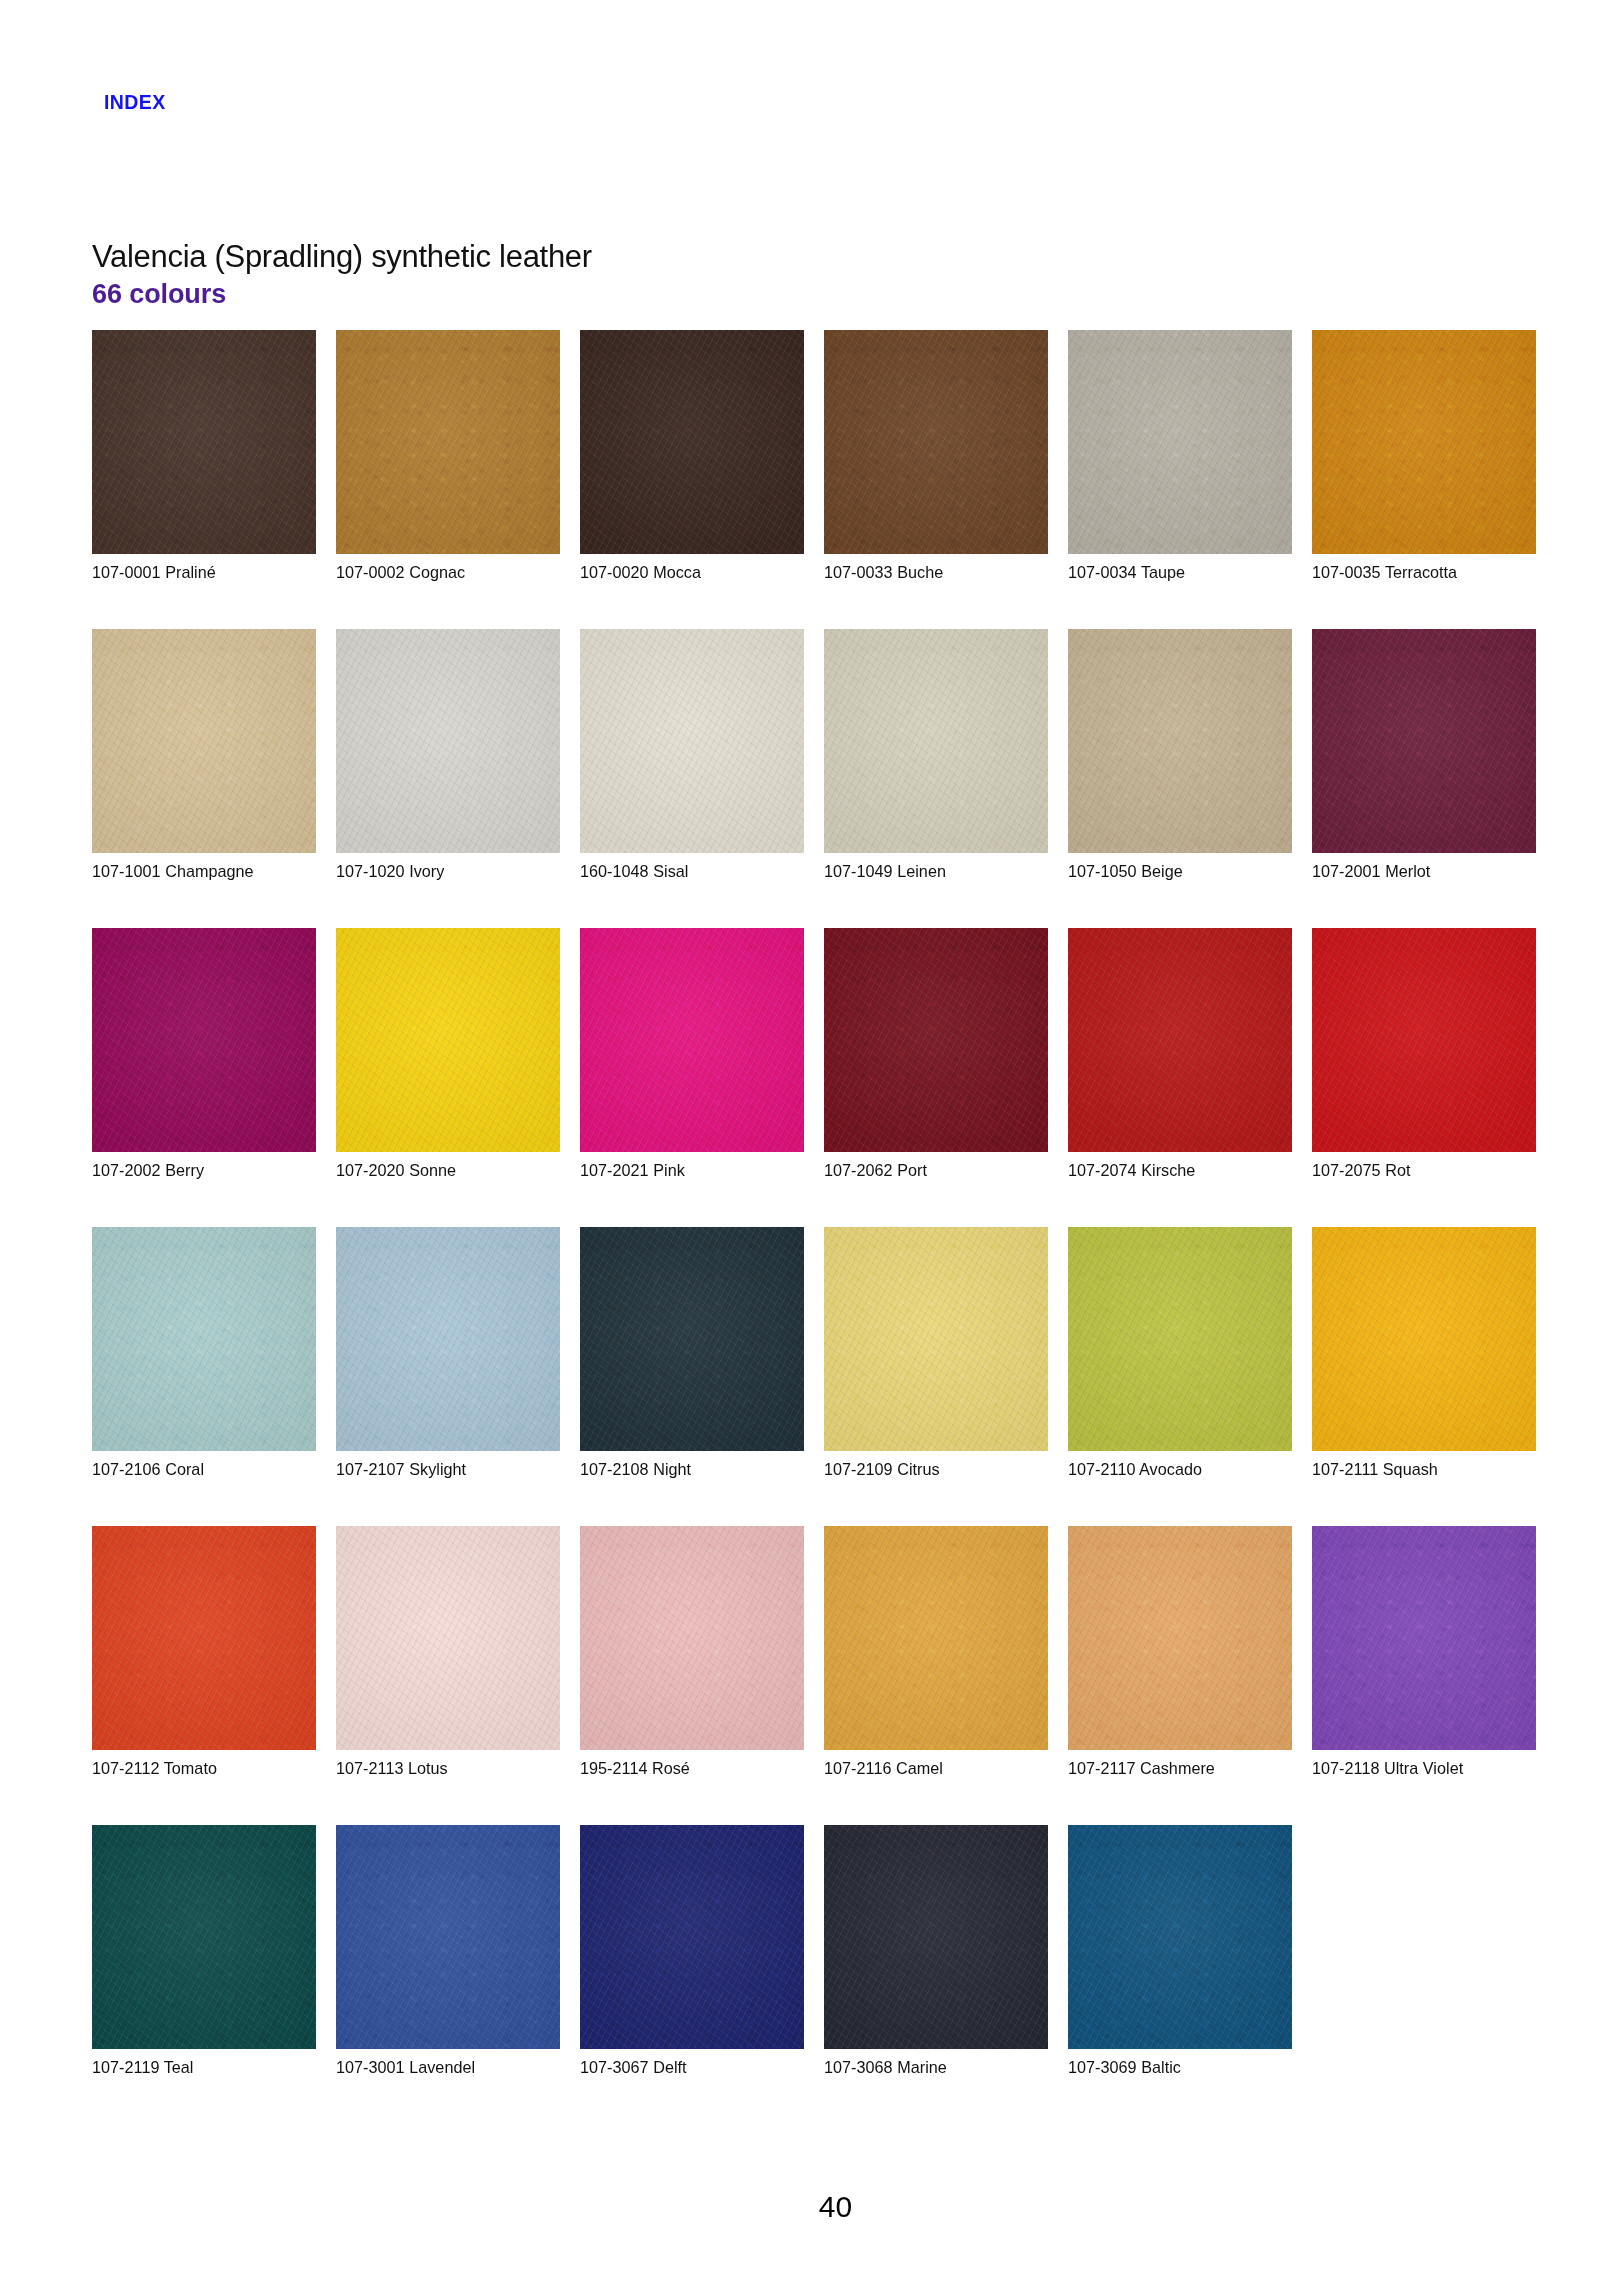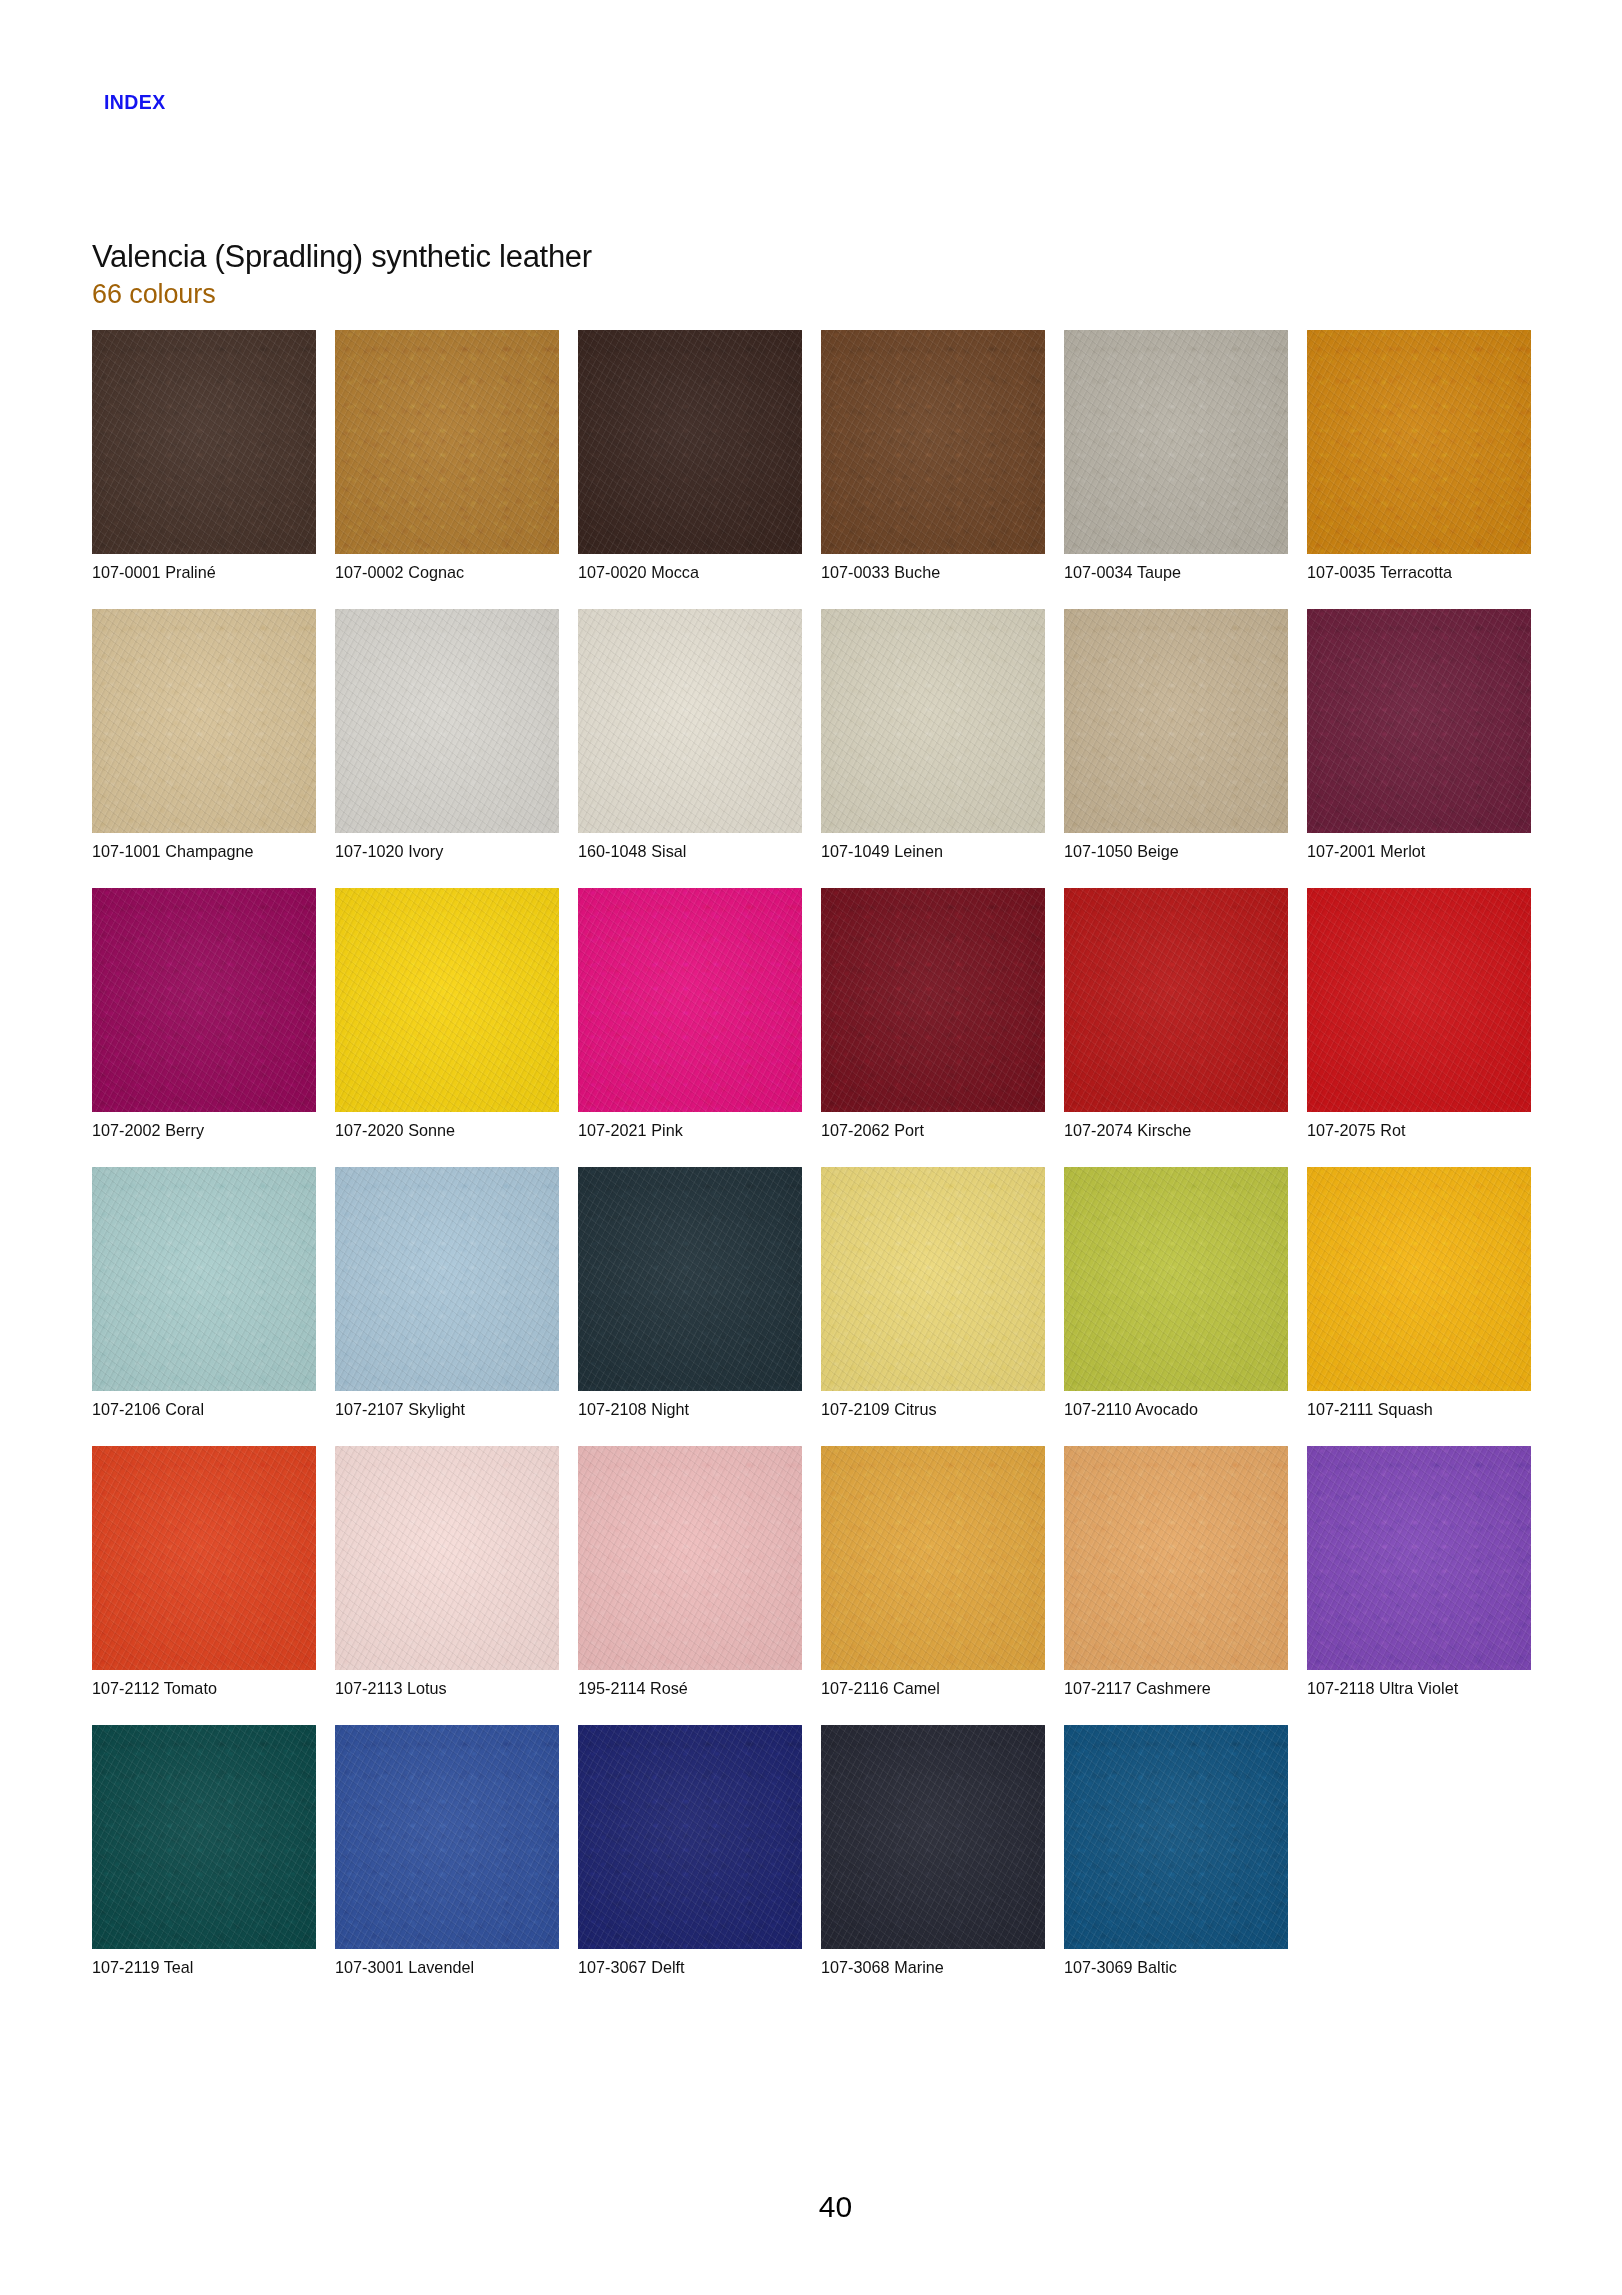--- a/index.html
+++ b/index.html
@@ -45,38 +45,39 @@
   .catalog-title {
     font-size: 31px;
     font-weight: normal;
     letter-spacing: -0.3px;
     line-height: 1.12;
     margin: 0;
     color: #111111;
   }
   .catalog-subtitle {
     font-size: 27px;
-    font-weight: normal;
+    font-weight: bold;
     letter-spacing: -0.1px;
     line-height: 1.18;
     margin: 3.9px 0 0 0;
-    color: #a16207;
+    color: #4c1d95;
   }
 
   
   .swatch-grid {
     position: absolute;
     left: 92px;
     top: 330px;
     width: 1440px;
     display: grid;
     grid-template-columns: repeat(6, 224px);
     grid-auto-rows: 279px;
     column-gap: 19px;
     row-gap: 0px;
+    gap: 20px;
   }
   .swatch-cell {
     width: 224px;
     position: relative;
   }
   .swatch-chip {
     width: 224px;
     height: 224px;
     position: relative;
     overflow: hidden;

